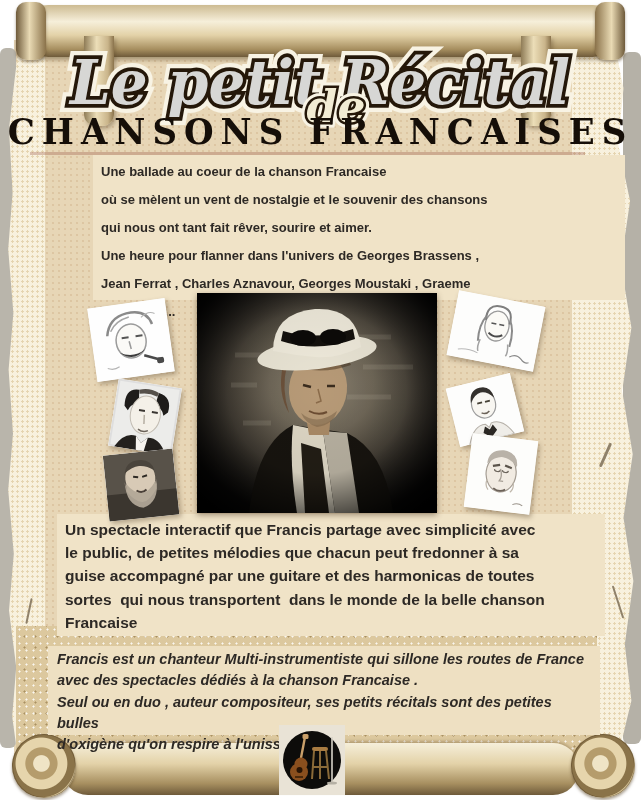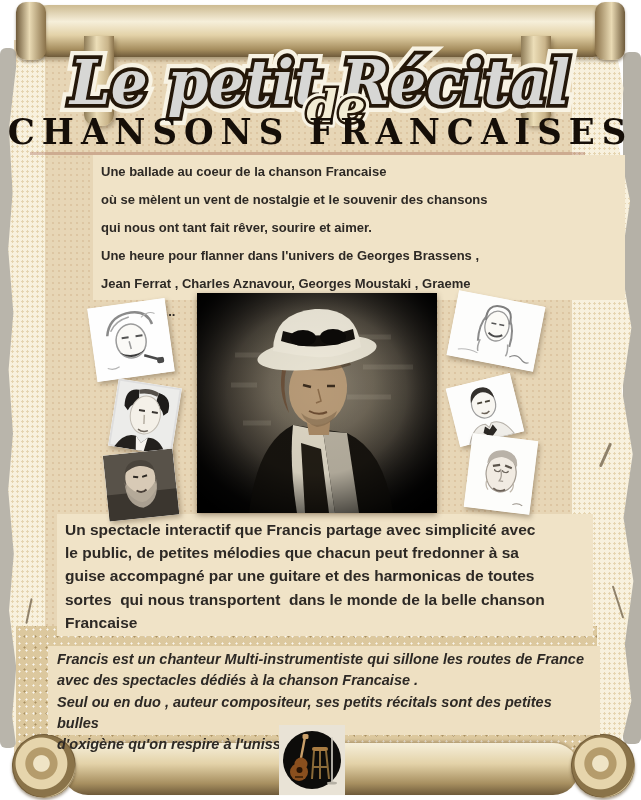--- a/index.html
+++ b/index.html
@@ -68,21 +68,21 @@
     font-family:"DejaVu Serif",serif;font-weight:bold;font-size:34px;letter-spacing:7px;
     color:#150e08;transform:scaleY(1.04);white-space:nowrap;}
   .subtitle-rule{position:absolute;left:30px;right:56px;top:152px;height:3px;z-index:4;
     background:rgba(146,74,56,.30);}
 
   
   .para{position:absolute;z-index:4;background:#f0e3c7;color:#2d2925;
     font-weight:600;white-space:pre-wrap;}
   .para.intro{left:57px;top:155px;width:516px;height:142px;padding:3px 8px 0 8px;
     font-size:13px;line-height:28px;margin-left:36px;}
-  .para.description{left:57px;top:514px;width:516px;height:118px;padding:4px 12px 0 8px;
+  .para.description{left:57px;top:514px;width:516px;height:118px;padding:4px 24px 0 8px;
     font-size:15.5px;line-height:23.2px;}
   .para.bio{left:48px;top:646px;width:534px;height:86px;padding:3px 9px 0 9px;z-index:4;
     background:#eee0c2;font-style:italic;font-weight:700;font-size:14.5px;line-height:21.3px;}
 
   
   .photo{position:absolute;left:197px;top:293px;width:240px;height:220px;z-index:4;
     box-shadow:0 2px 6px rgba(60,40,20,.45);}
   .card{position:absolute;z-index:4;background:#fdfdfb;box-shadow:2px 3px 5px rgba(70,50,25,.35);}
   .card svg{display:block;}
   .s1{left:92px;top:303px;width:78px;height:74px;transform:rotate(-8deg);}

